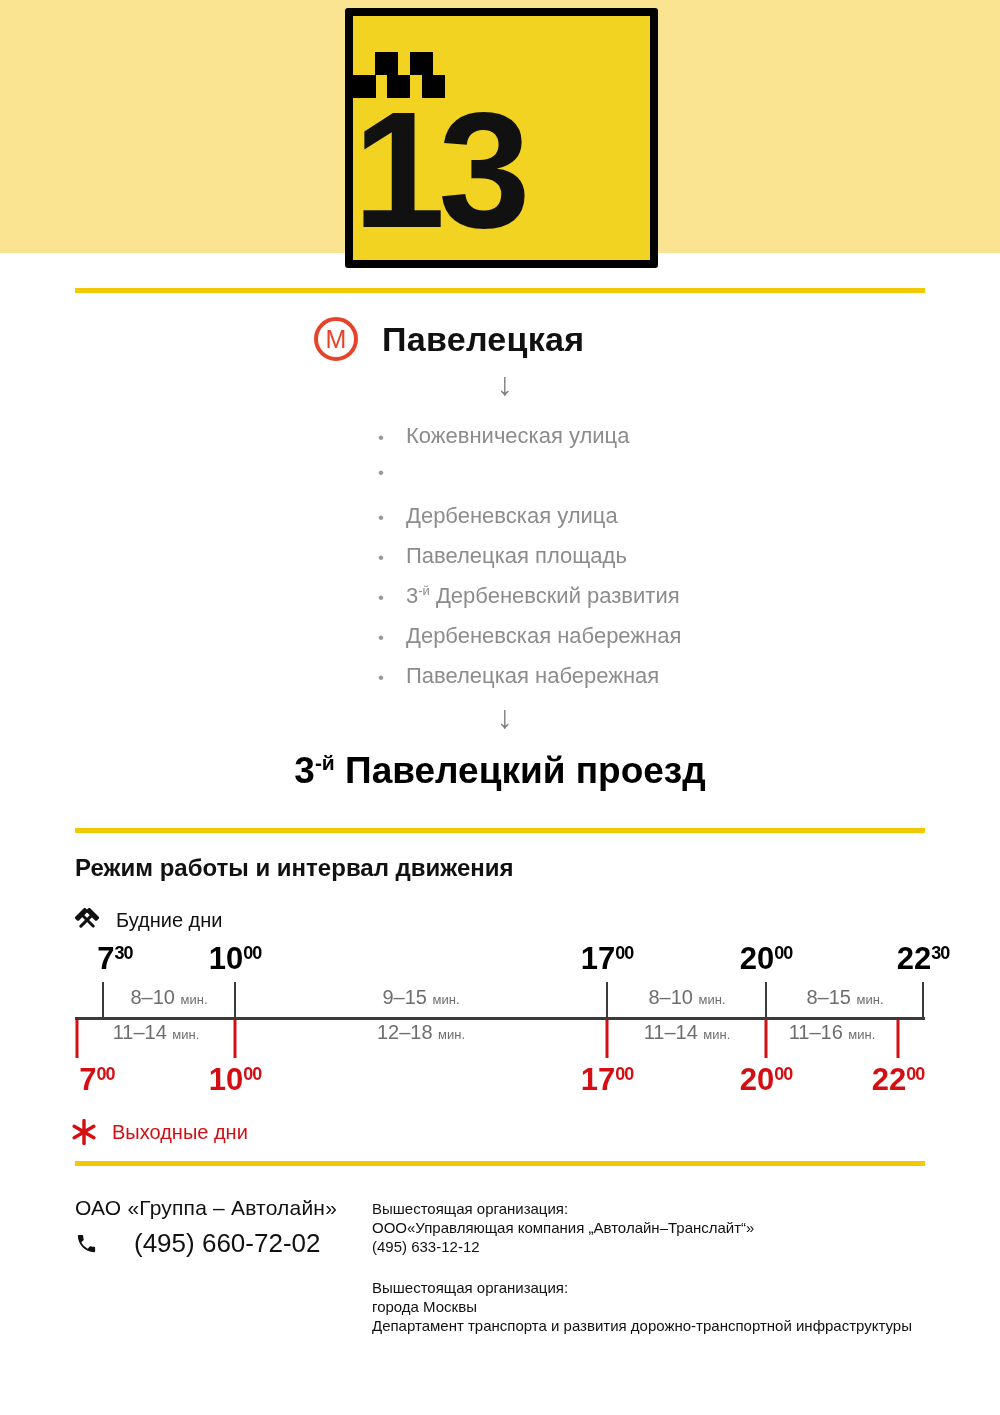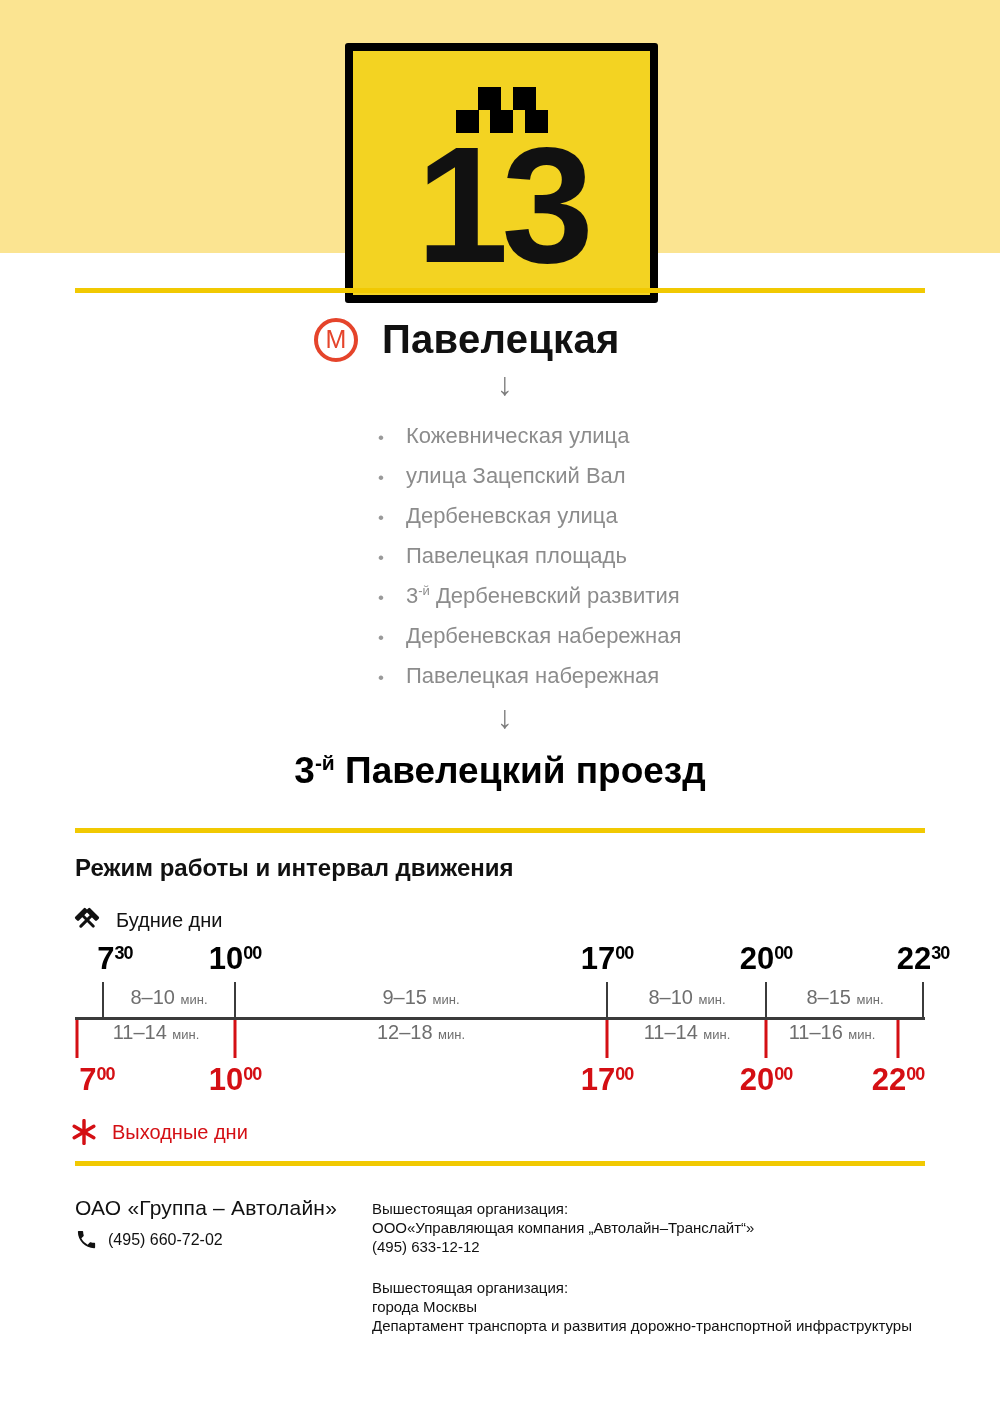--- a/index.html
+++ b/index.html
@@ -2,37 +2,37 @@
 <html><head>
 <meta charset="utf-8">
 <style>
   html,body{margin:0;padding:0;background:#ffffff;}
   .page{position:relative;width:1000px;height:1415px;background:#ffffff;overflow:hidden;
         font-family:"Liberation Sans",sans-serif;color:#111;}
 
   
   .band{position:absolute;top:0;left:0;width:1000px;height:253px;background:#FBE491;}
   .badge{position:absolute;top:8px;left:345px;width:297px;height:244px;background:#F3D322;
-         border:8px solid #000;border-radius:3px;display:flex;flex-direction:column;align-items:center;margin-top:35px;}
+         border:8px solid #000;border-radius:3px;display:flex;flex-direction:column;align-items:flex-start;}
   .checker{position:relative;width:92px;height:46px;margin-top:36px;}
   .checker .sq{position:absolute;width:23px;height:23px;background:#000;}
   .sq-t1{left:22px;top:0;}.sq-t2{left:57px;top:0;}
   .sq-b1{left:0;top:23px;}.sq-b2{left:34px;top:23px;}.sq-b3{left:69px;top:23px;}
   .route-num{font-size:166px;font-weight:bold;line-height:0.82;letter-spacing:-7px;margin-top:4px;}
 
   
   .divider{position:absolute;left:75px;width:850px;height:5px;background:#F1C902;}
   .d1{top:288px;}.d2{top:828px;}.d3{top:1161px;}
 
   
   .origin-row{position:absolute;top:317px;left:314px;display:flex;align-items:center;gap:24px;}
   .metro-icon{width:36px;height:36px;border:4px solid #E5442B;border-radius:50%;
               display:flex;align-items:center;justify-content:center;
               color:#E5442B;font-size:25px;line-height:1;}
-  .origin-name{font-size:40px;font-weight:bold;letter-spacing:.3px;}
+  .origin-name{font-size:34px;font-weight:bold;letter-spacing:.3px;}
   .arrow{position:absolute;left:505px;transform:translateX(-50%);font-size:32px;color:#7d7d7d;}
   .arrow1{top:366px;}.arrow2{top:699px;}
   .stops{position:absolute;top:423px;left:378px;list-style:none;margin:0;padding:0;}
   .stops li{display:flex;align-items:baseline;height:40px;font-size:22px;color:#8C8C8C;}
   .stops .bullet{width:28px;font-size:17px;color:#9a9a9a;}
   .stops sup{font-size:13px;}
   .destination{position:absolute;top:750px;left:0;width:1000px;margin:0;text-align:center;
                font-size:37px;font-weight:bold;color:#000;}
   .destination sup{font-size:21px;}
 
@@ -58,21 +58,21 @@
   
   .xb0{left:28px;}.xb1{left:160px;}.xb2{left:532px;}.xb3{left:691px;}.xb4{left:848px;}
   .xr0{left:2px;}.xr1{left:160px;}.xr2{left:532px;}.xr3{left:691px;}.xr4{left:823px;}
   .xlb0{left:40px;}.xlr0{left:22px;}
   .xi0{left:94px;}.xi1{left:346px;}.xi2{left:612px;}.xi3{left:770px;}
   .xj0{left:81px;}.xj1{left:346px;}.xj2{left:612px;}.xj3{left:757px;}
 
   
   .f-left{position:absolute;top:1196px;left:75px;}
   .f-operator{font-size:21px;letter-spacing:.2px;}
-  .phone-row{display:flex;align-items:center;gap:10px;margin-top:8px;font-size:16px;}
+  .phone-row{display:flex;align-items:center;gap:36px;margin-top:8px;font-size:26px;}
   .f-right{position:absolute;top:1199px;left:372px;width:600px;font-size:15px;line-height:19px;}
   .f-block2{margin-top:22px;}
 </style>
 </head>
 <body>
 
 <div class="page">
 
   <div class="band">
     <div class="badge">
@@ -98,21 +98,20 @@
 
   <div class="arrow arrow1">↓</div>
 
   <ul class="stops">
     <li>
       <span class="bullet">•</span>
       <span class="stop-name"><span></span><sup></sup><span>Кожевническая улица</span></span>
     </li>
     <li>
       <span class="bullet">•</span>
-      <span class="stop-name"><span></span><sup></sup><span>улица Зацепский Вал</span></span>
     </li>
     <li>
       <span class="bullet">•</span>
       <span class="stop-name"><span></span><sup></sup><span>Дербеневская улица</span></span>
     </li>
     <li>
       <span class="bullet">•</span>
       <span class="stop-name"><span></span><sup></sup><span>Павелецкая площадь</span></span>
     </li>
     <li>

